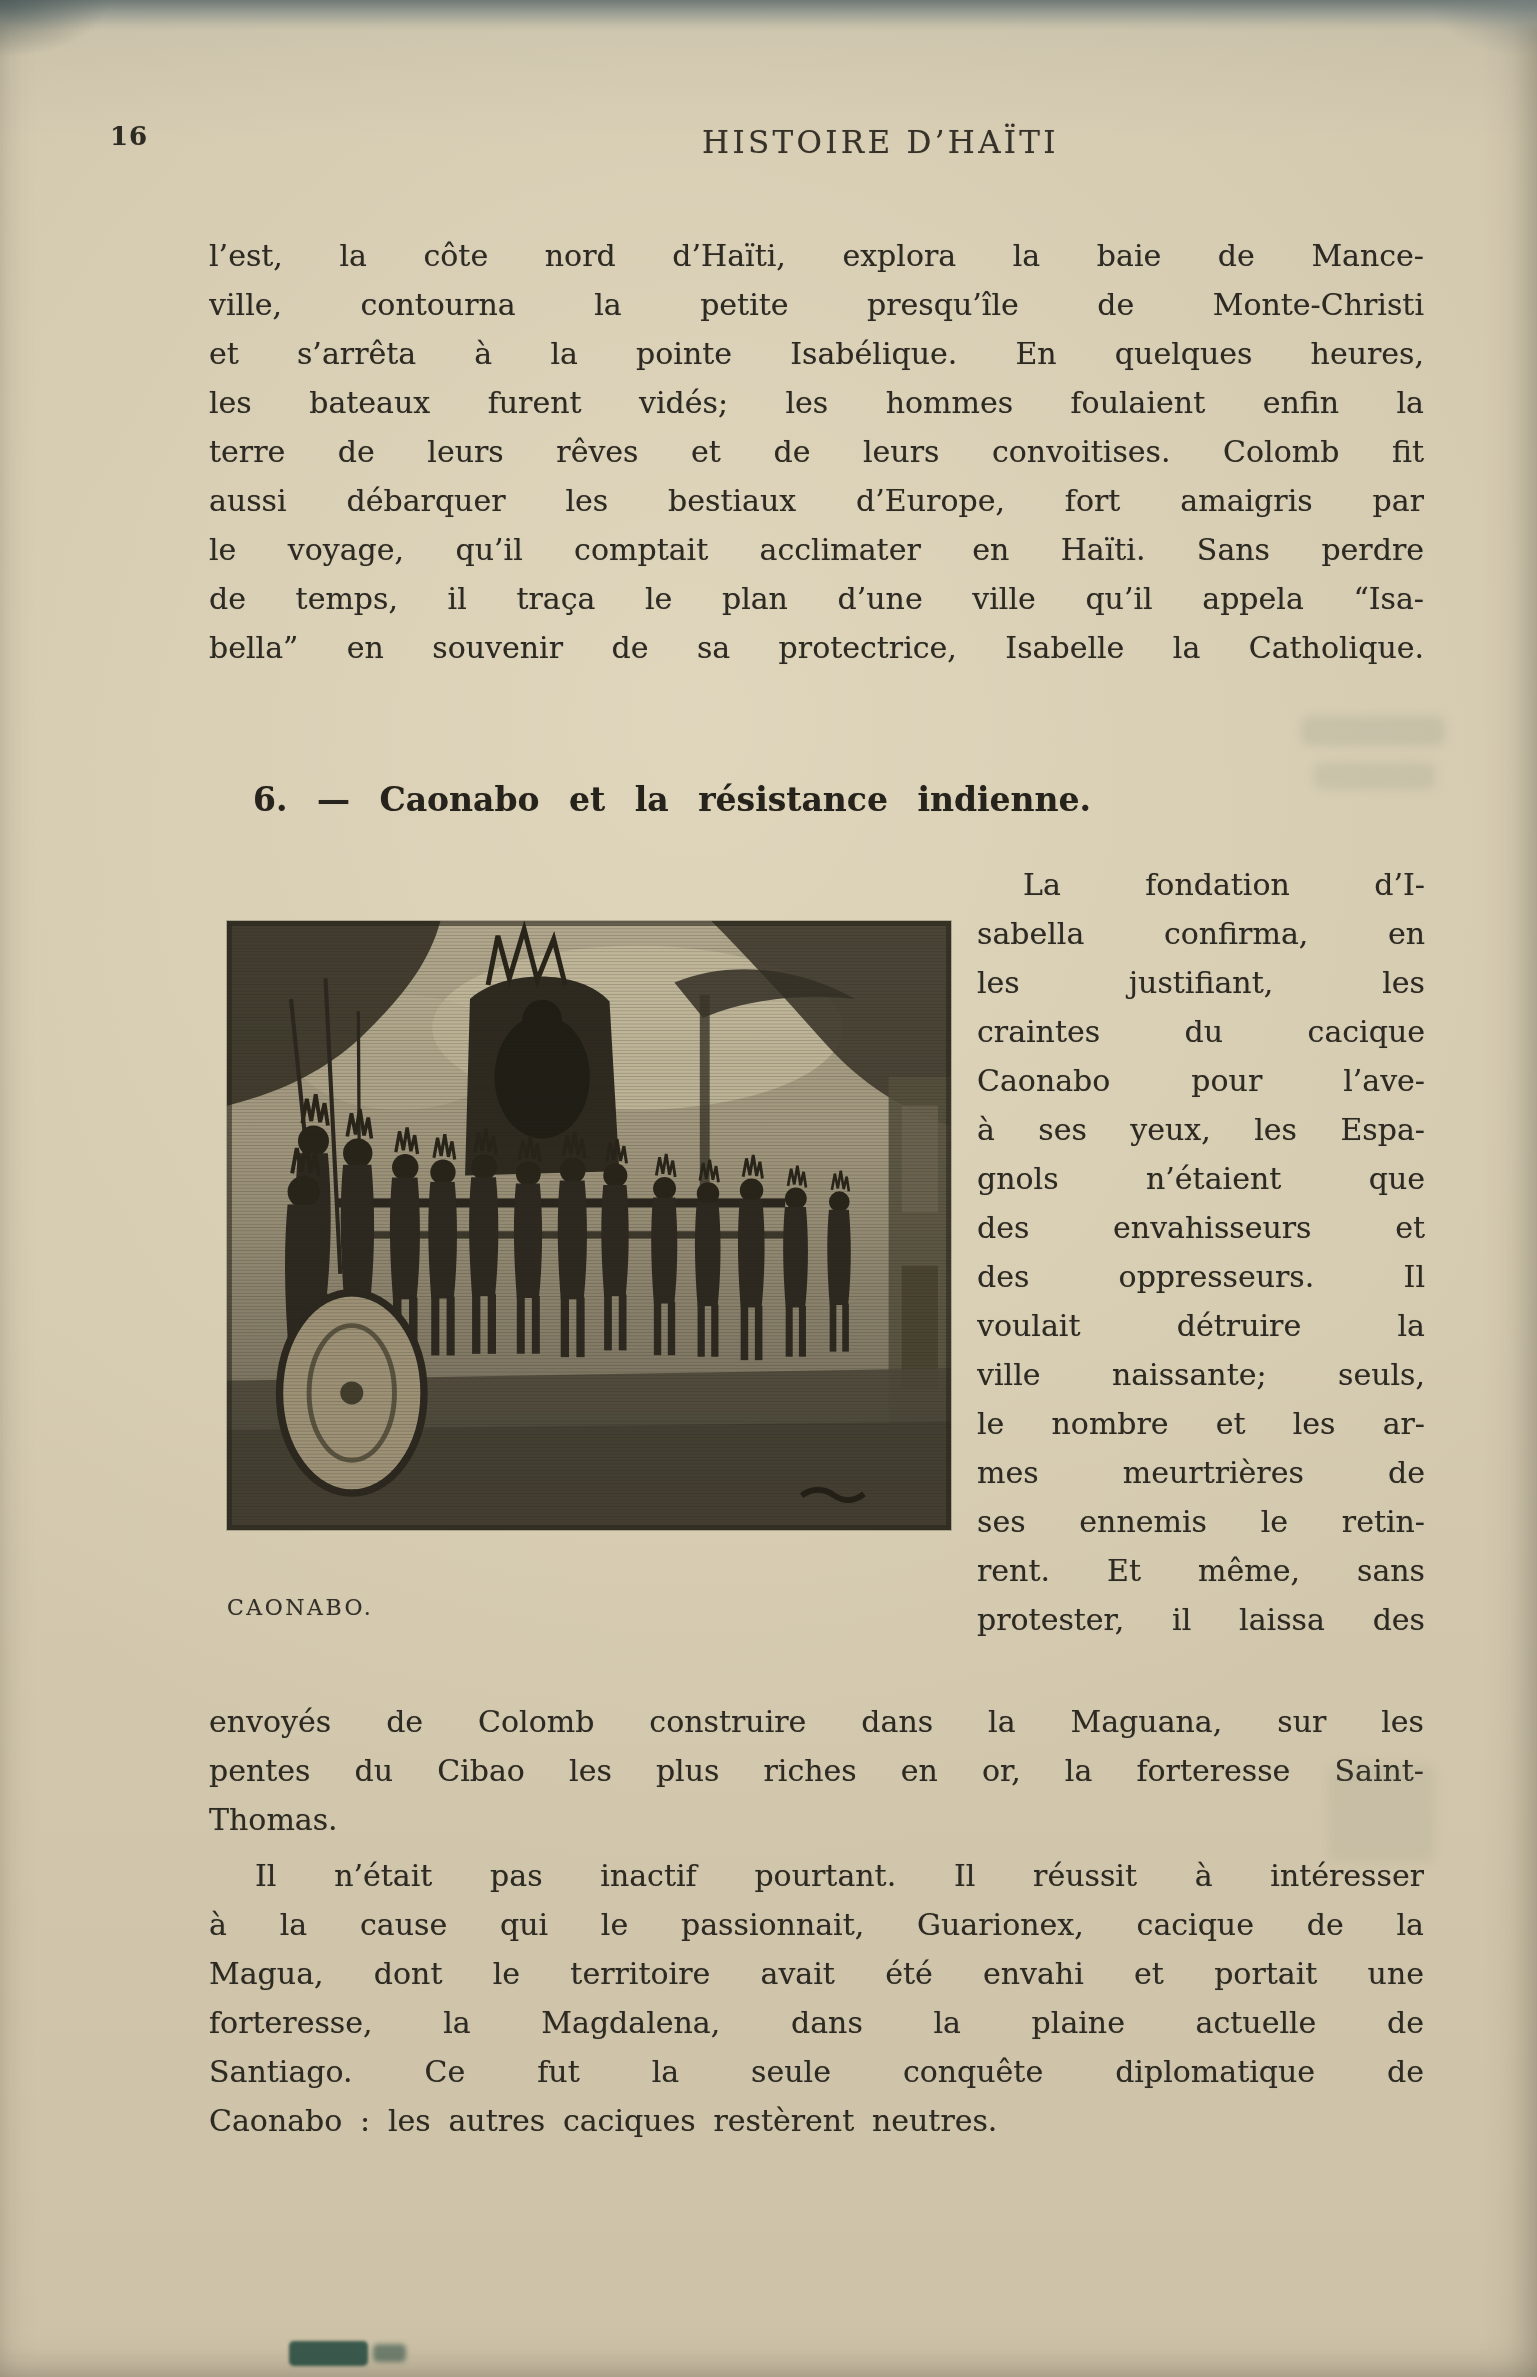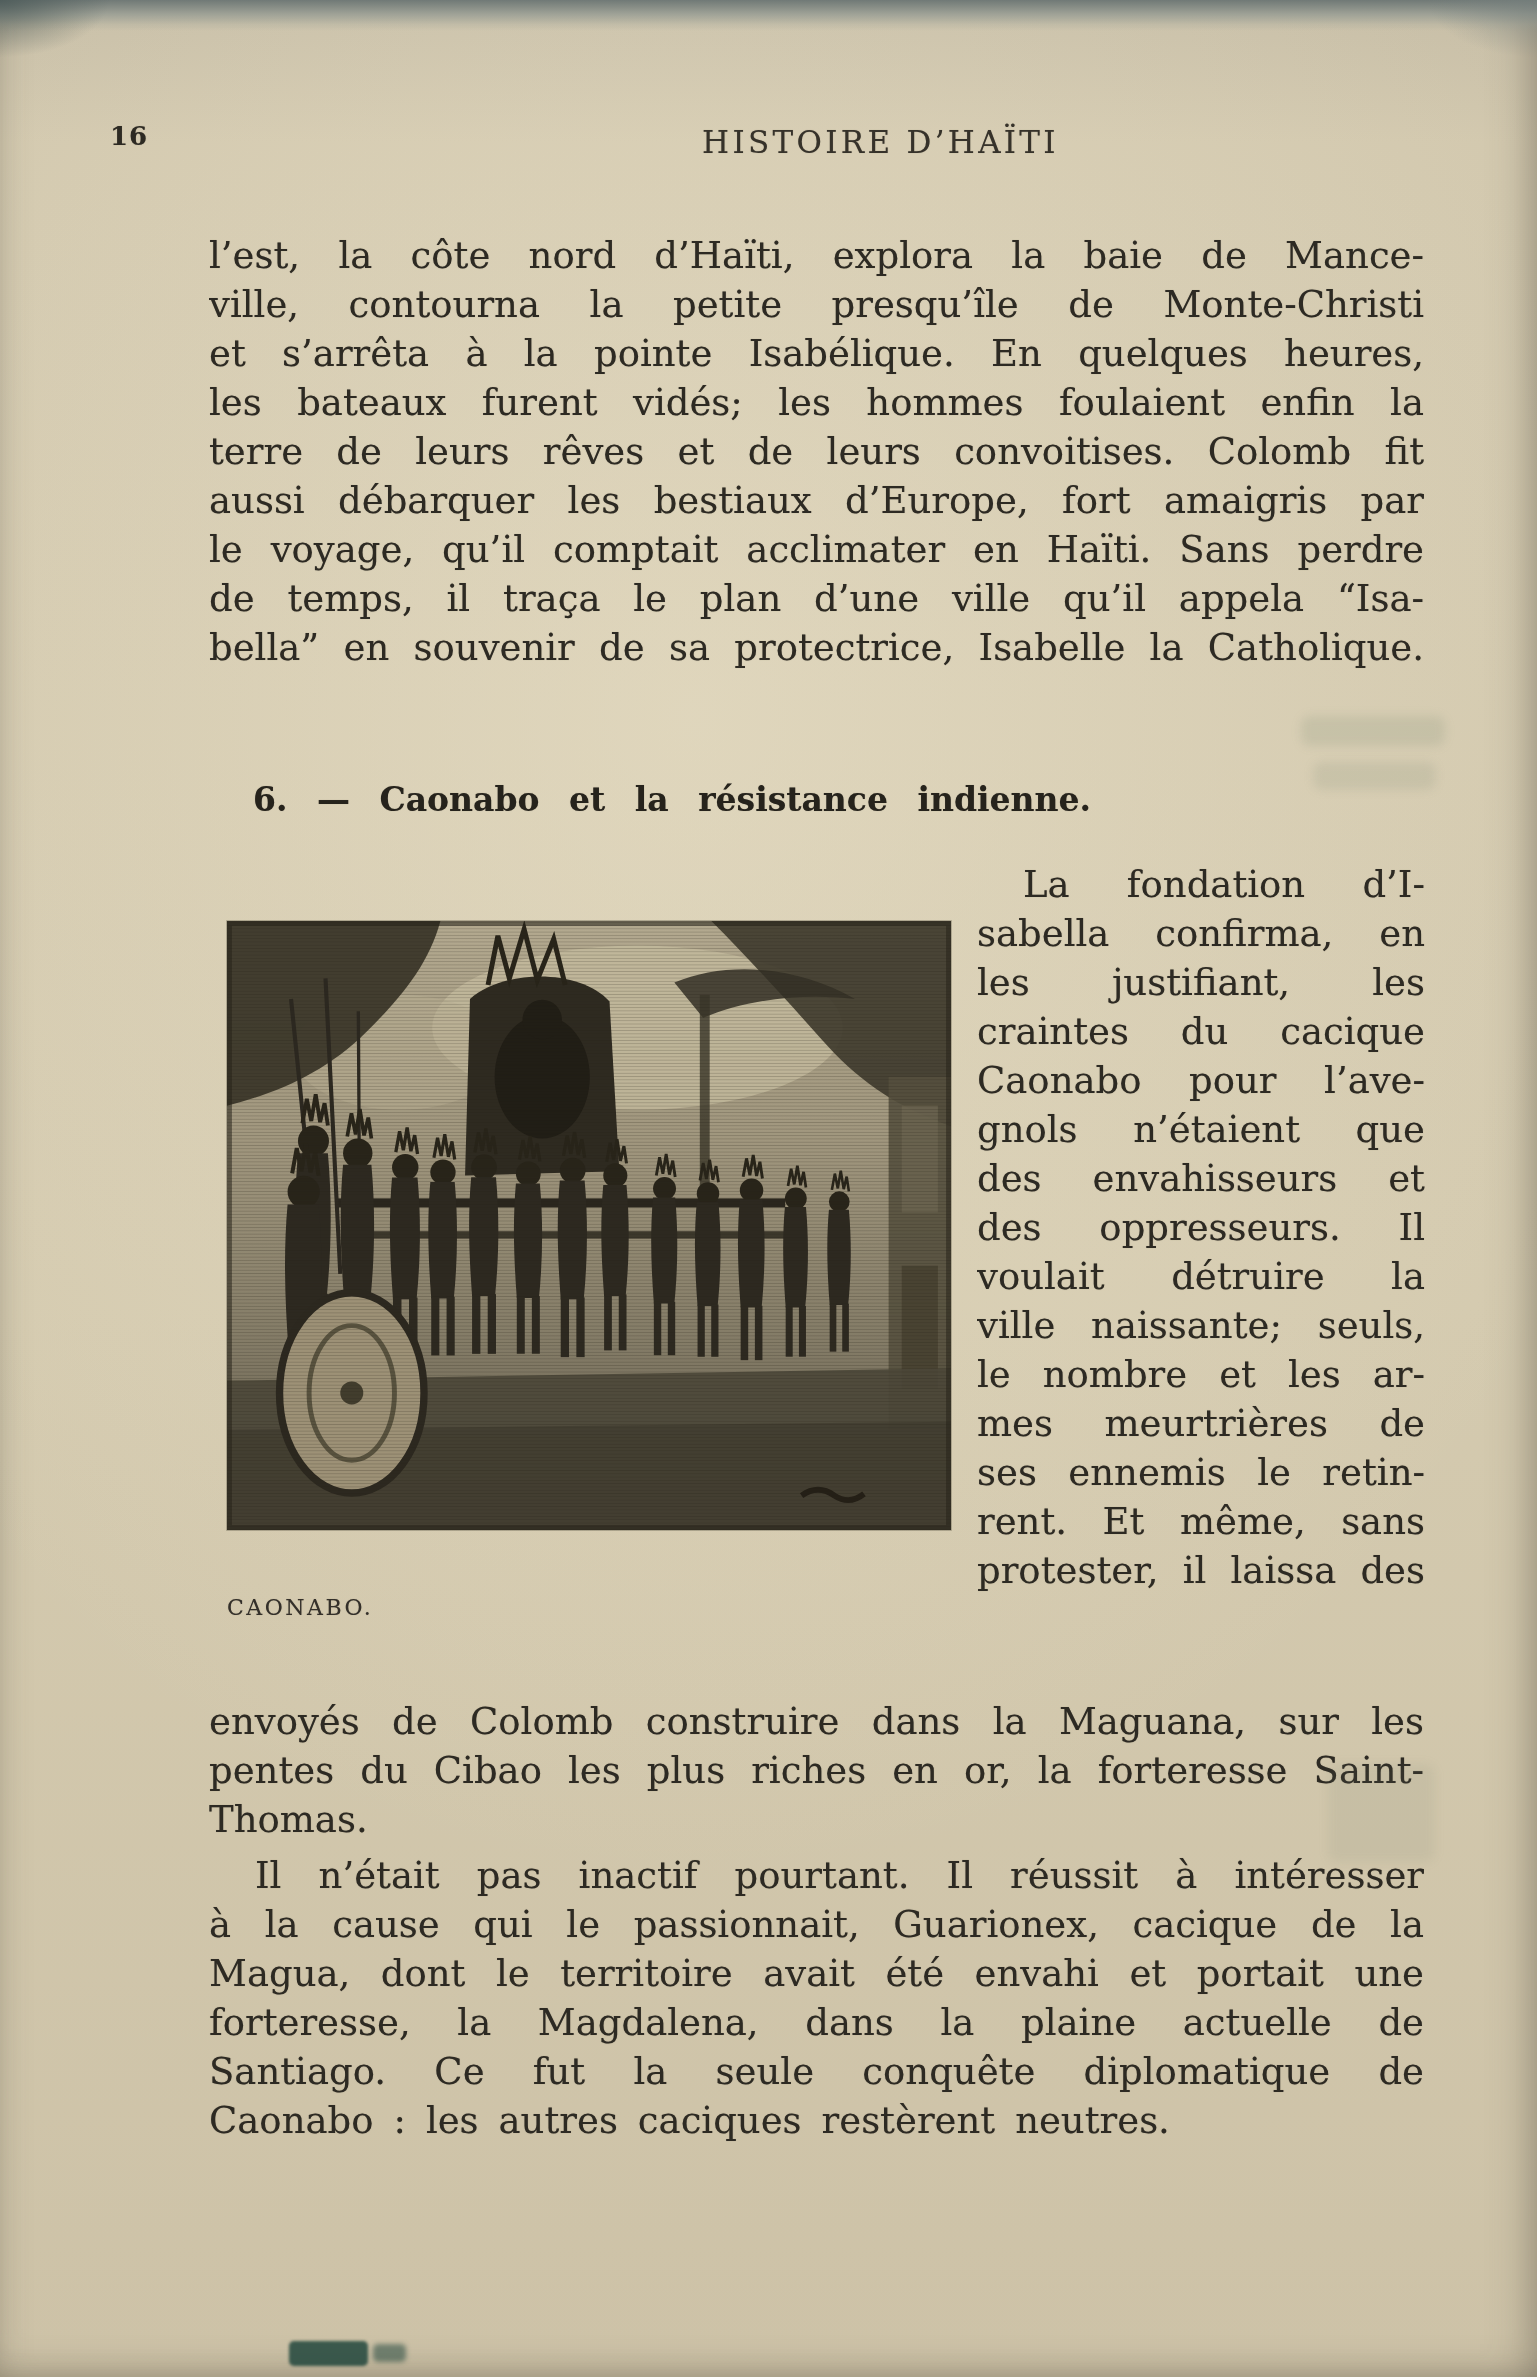--- a/index.html
+++ b/index.html
@@ -37,21 +37,21 @@
 
   .page-number {
     position:absolute; left:110px; top:121px;
     font-size:26px; font-weight:bold; letter-spacing:0.8px;
   }
   .running-title {
     position:absolute; left:552px; top:124px; width:657px;
     text-align:center; font-size:31px; letter-spacing:3.3px; color:#36322a;
   }
 
-  .para { position:absolute; font-size:37px; }
+  .para { position:absolute; font-size:30px; }
   .jline {
     height:49px; line-height:49px; overflow:hidden;
     text-align:justify; text-align-last:justify;
   }
   .jline::after { content:""; display:inline-block; width:100%; height:0; }
   .jline.last { text-align:left; text-align-last:left; }
   .jline.last::after { content:none; }
   .jline.indent { text-indent:46px; }
 
   .para1 { left:209px; top:231px; width:1215px; }
@@ -184,20 +184,21 @@
   </figure>
 
   <div class="fig-caption">CAONABO.</div>
 
   <div class="para col-para">
       <div class="jline indent">La fondation d’I-</div>
       <div class="jline">sabella confirma, en</div>
       <div class="jline">les justifiant, les</div>
       <div class="jline">craintes du cacique</div>
       <div class="jline">Caonabo pour l’ave-</div>
+      <div class="jline">à ses yeux, les Espa-</div>
       <div class="jline">gnols n’étaient que</div>
       <div class="jline">des envahisseurs et</div>
       <div class="jline">des oppresseurs. Il</div>
       <div class="jline">voulait détruire la</div>
       <div class="jline">ville naissante; seuls,</div>
       <div class="jline">le nombre et les ar-</div>
       <div class="jline">mes meurtrières de</div>
       <div class="jline">ses ennemis le retin-</div>
       <div class="jline">rent. Et même, sans</div>
       <div class="jline">protester, il laissa des</div>

